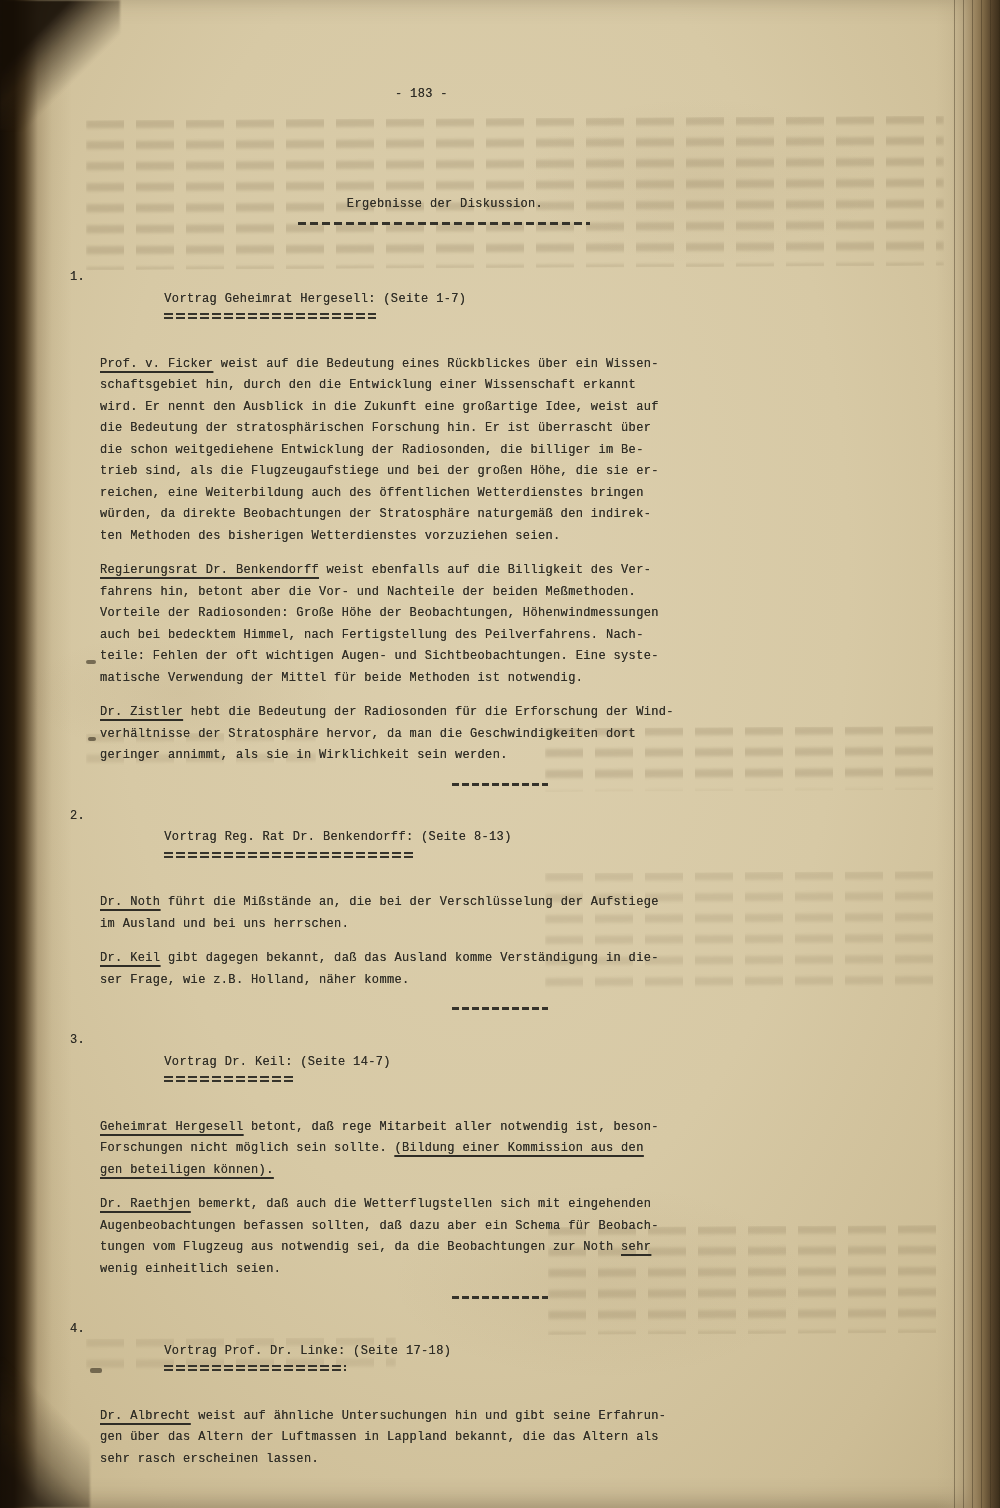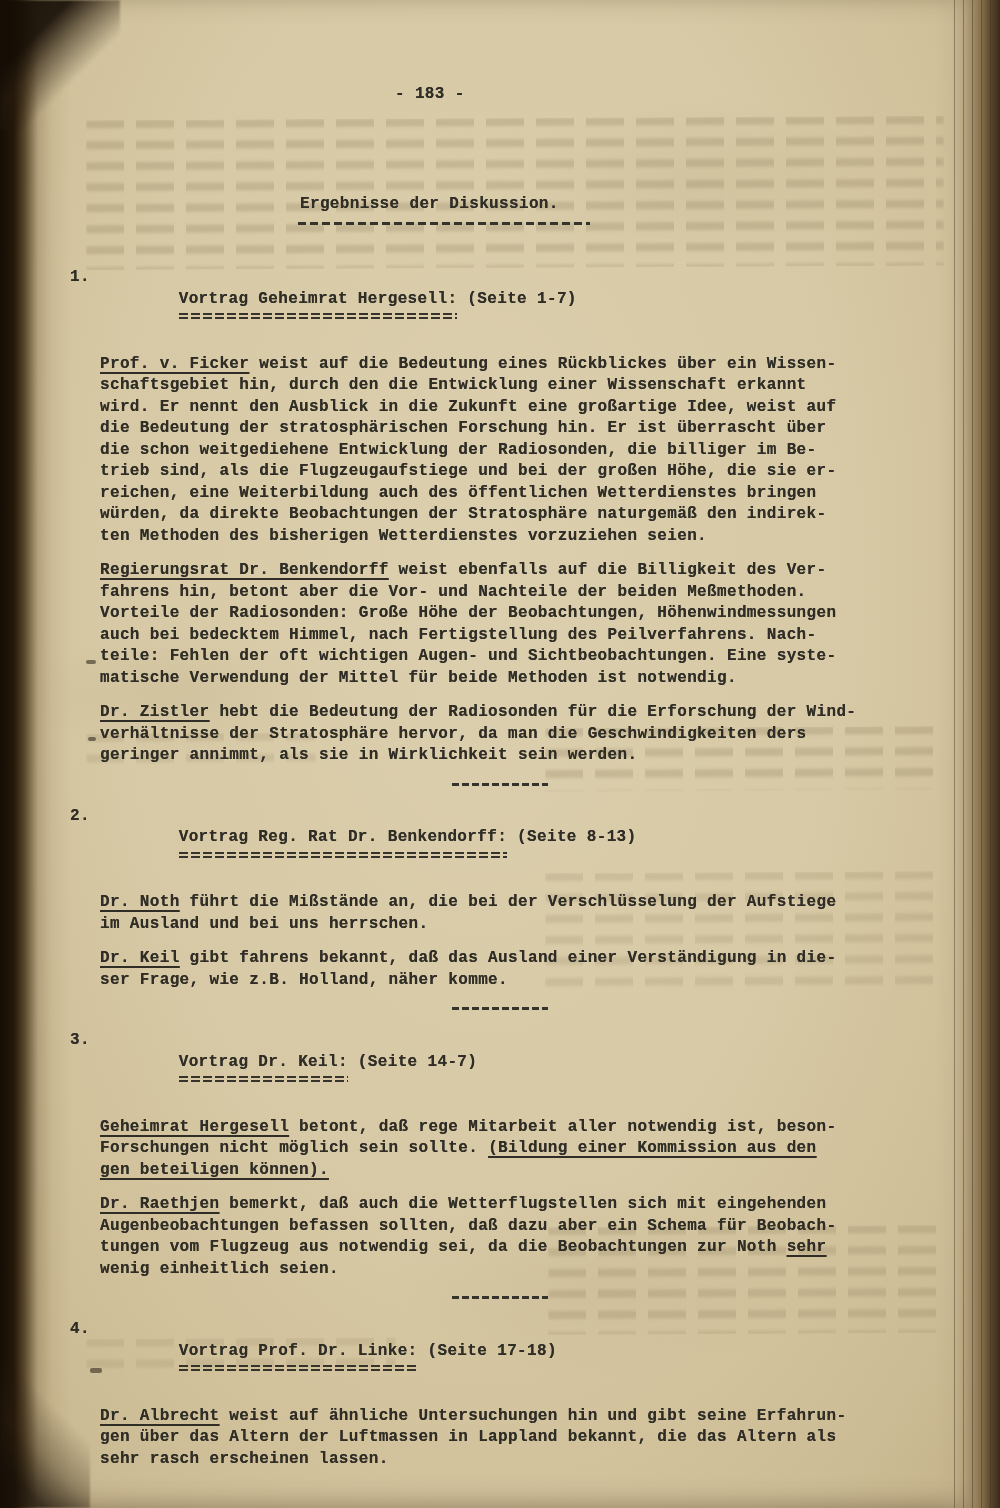--- a/index.html
+++ b/index.html
@@ -57,26 +57,25 @@
     opacity:.42;
     transform:skewY(-.3deg);
   }
   .speck{position:absolute;background:rgba(40,32,20,.55);border-radius:2px;filter:blur(.7px);z-index:1;}
 
   
   .content{
     position:absolute;inset:0;z-index:2;
     padding:84px 79px 0 100px;box-sizing:border-box;
     color:#2f2d26;
-    font-size:16px;line-height:21.5px;letter-spacing:.35px;
+    font-size:12px;line-height:21.5px;letter-spacing:.35px;
     text-shadow:0 0 .6px rgba(47,45,38,.75);
-    font-weight:bold;
   }
   .page-number{width:fit-content;margin:0 0 88px 295px;}
-  .title-block{width:fit-content;margin:0 0 42px 200px;}
+  .title-block{width:fit-content;margin:0 0 42px 200px;text-align:center;}
   .title{white-space:pre;}
   .dashline{
     height:3px;margin-top:7px;
     background:repeating-linear-gradient(to right,#35332b 0 8px, transparent 8px 12px);
   }
   .title-dash{width:292px;margin-left:-2px;}
   .section{position:relative;margin:0 0 0 0;}
   .section + .section{margin-top:20px;}
   .sec-head{position:relative;margin:0 0 22px 0;white-space:pre;}
   .sec-num{position:absolute;left:-30px;top:0;}
@@ -147,37 +146,37 @@
             <p class="para">
               <span class="tline"><span class="u">Regierungsrat Dr. Benkendorff</span><span> weist ebenfalls auf die Billigkeit des Ver-</span></span>
               <span class="tline"><span>fahrens hin, betont aber die Vor- und Nachteile der beiden Meßmethoden.</span></span>
               <span class="tline"><span>Vorteile der Radiosonden: Große Höhe der Beobachtungen, Höhenwindmessungen</span></span>
               <span class="tline"><span>auch bei bedecktem Himmel, nach Fertigstellung des Peilverfahrens. Nach-</span></span>
               <span class="tline"><span>teile: Fehlen der oft wichtigen Augen- und Sichtbeobachtungen. Eine syste-</span></span>
               <span class="tline"><span>matische Verwendung der Mittel für beide Methoden ist notwendig.</span></span>
             </p>
             <p class="para">
               <span class="tline"><span class="u">Dr. Zistler</span><span> hebt die Bedeutung der Radiosonden für die Erforschung der Wind-</span></span>
-              <span class="tline"><span>verhältnisse der Stratosphäre hervor, da man die Geschwindigkeiten ders</span></span>
+              <span class="tline"><span>verhältnisse der Stratosphäre hervor, da man die Geschwindigkeiten dort</span></span>
               <span class="tline"><span>geringer annimmt, als sie in Wirklichkeit sein werden.</span></span>
             </p>
             <div class="sep"></div>
           </div>
   </div>
         <div class="section">
     <div class="sec-head">
       <span class="sec-num">2.</span><span class="h-title">Vortrag Reg. Rat Dr. Benkendorff:</span><span class="h-pages"> (Seite 8-13)</span>
     </div>
     <div>
             <p class="para">
               <span class="tline"><span class="u">Dr. Noth</span><span> führt die Mißstände an, die bei der Verschlüsselung der Aufstiege</span></span>
               <span class="tline"><span>im Ausland und bei uns herrschen.</span></span>
             </p>
             <p class="para">
-              <span class="tline"><span class="u">Dr. Keil</span><span> gibt fahrens bekannt, daß das Ausland einer Verständigung in die-</span></span>
+              <span class="tline"><span class="u">Dr. Keil</span><span> gibt dagegen bekannt, daß das Ausland komme Verständigung in die-</span></span>
               <span class="tline"><span>ser Frage, wie z.B. Holland, näher komme.</span></span>
             </p>
             <div class="sep"></div>
           </div>
   </div>
         <div class="section">
     <div class="sec-head">
       <span class="sec-num">3.</span><span class="h-title">Vortrag Dr. Keil:</span><span class="h-pages"> (Seite 14-7)</span>
     </div>
     <div>

